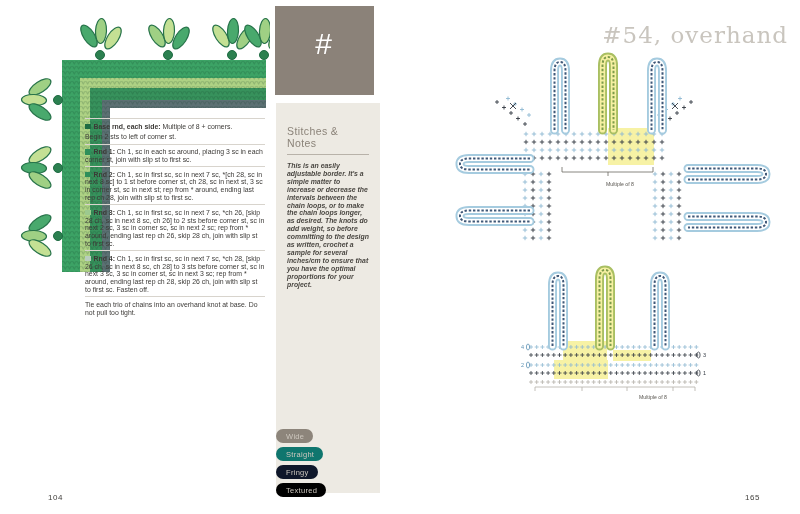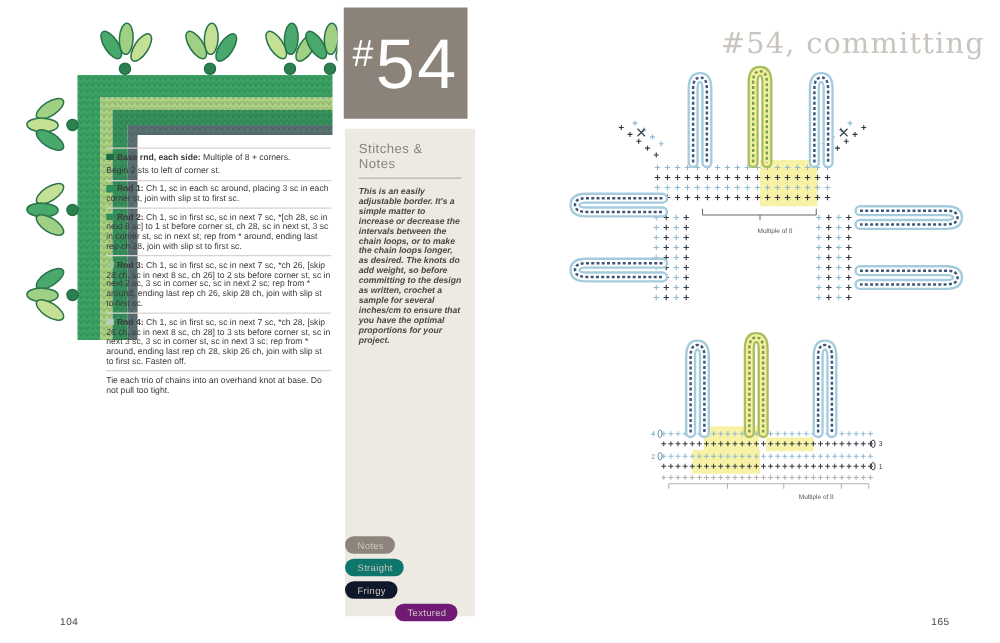--- a/index.html
+++ b/index.html
@@ -24,21 +24,21 @@
   .pagenum.left{left:48px}
   .pagenum.right{left:745px}
 
   
   .numbox{position:absolute;left:275px;top:6px;width:99px;height:89px;color:#fff;
           display:flex;align-items:center;justify-content:center}
   .numbox .hash{font-size:30px;font-weight:300;line-height:1;margin:-14px 2px 0 0}
   .numbox .num{font-size:56px;font-weight:200;line-height:1;letter-spacing:2px}
 
   .panel{position:absolute;left:276px;top:103px;width:104px;height:390px;box-sizing:border-box;
-         padding:10px 11px}
+         padding:22px 11px}
   .ptitle{font-size:10.5px;color:#8b8379;letter-spacing:.4px}
   .prule{border-top:1px solid #b8b2a9;margin:5px 0 7px}
   .pbody{margin:0;font-size:6.9px;line-height:7.9px;font-style:italic;font-weight:600;color:#4a4742}
   .tags{position:absolute;left:0;top:326px}
   .tag{display:table;margin:0 0 4px;padding:2.5px 9px 2.5px 10px;border-radius:8px;
        font-size:7.5px;color:#cdc7be;letter-spacing:.3px}
 
   
   .continued{position:absolute;right:12px;top:22px;font-family:"DejaVu Serif",serif;
              font-size:23px;font-weight:300;color:#c9c5be;letter-spacing:1px}
@@ -120,36 +120,35 @@
     </div>
     <div class="iblock ifoot">
       <p>Tie each trio of chains into an overhand knot at base. Do not pull too tight.</p>
     </div>
   </div>
 
   <div class="pagenum left">104</div>
 
   <div class="numbox" style="background: rgb(139, 130, 121);">
     <span class="hash">#</span>
-    <span class="num">54</span>
   </div>
 
   <div class="panel" style="background: rgb(237, 234, 227);">
     <div class="ptitle">Stitches &amp; Notes</div>
     <div class="prule"></div>
     <p class="pbody">This is an easily adjustable border. It's a simple matter to increase or decrease the intervals between the chain loops, or to make the chain loops longer, as desired. The knots do add weight, so before committing to the design as written, crochet a sample for several inches/cm to ensure that you have the optimal proportions for your project.</p>
     <div class="tags">
-      <div class="tag" style="background: rgb(141, 133, 123);">Notes</div>
+      <div class="tag" style="background: rgb(141, 133, 123);">Wide</div>
       <div class="tag" style="background: #0f766e;">Straight</div>
       <div class="tag" style="background: #0f172a;">Fringy</div>
-      <div class="tag" style="background: #701a75; margin-left: 40px;">Textured</div>
+      <div class="tag" style="background: #000000;">Textured</div>
     </div>
   </div>
 
-  <div class="continued">#54, committing</div>
+  <div class="continued">#54, overhand</div>
 
   <svg id="d1" class="diag1" viewBox="0 0 368 200">
     <g id="d1g">
         <rect x="178" y="78" width="46" height="37" fill="#f7f2a5"></rect>
         <path d="M93.8 84H98.2M96 81.8V86.2M101.8 84H106.2M104 81.8V86.2M109.8 84H114.2M112 81.8V86.2M117.8 84H122.2M120 81.8V86.2M125.8 84H130.2M128 81.8V86.2M133.8 84H138.2M136 81.8V86.2M141.8 84H146.2M144 81.8V86.2M149.8 84H154.2M152 81.8V86.2M157.8 84H162.2M160 81.8V86.2M165.8 84H170.2M168 81.8V86.2M173.8 84H178.2M176 81.8V86.2M181.8 84H186.2M184 81.8V86.2M189.8 84H194.2M192 81.8V86.2M197.8 84H202.2M200 81.8V86.2M205.8 84H210.2M208 81.8V86.2M213.8 84H218.2M216 81.8V86.2M221.8 84H226.2M224 81.8V86.2M229.8 84H234.2M232 81.8V86.2" stroke="#8fb9d2" stroke-width="0.9" fill="none"></path>
         <path d="M92.8 124H97.2M95 121.8V126.2M92.8 132H97.2M95 129.8V134.2M92.8 140H97.2M95 137.8V142.2M92.8 148H97.2M95 145.8V150.2M92.8 156H97.2M95 153.8V158.2M92.8 164H97.2M95 161.8V166.2M92.8 172H97.2M95 169.8V174.2M92.8 180H97.2M95 177.8V182.2M92.8 188H97.2M95 185.8V190.2" stroke="#8fb9d2" stroke-width="0.9" fill="none"></path>
         <path d="M222.8 124H227.2M225 121.8V126.2M222.8 132H227.2M225 129.8V134.2M222.8 140H227.2M225 137.8V142.2M222.8 148H227.2M225 145.8V150.2M222.8 156H227.2M225 153.8V158.2M222.8 164H227.2M225 161.8V166.2M222.8 172H227.2M225 169.8V174.2M222.8 180H227.2M225 177.8V182.2M222.8 188H227.2M225 185.8V190.2" stroke="#8fb9d2" stroke-width="0.9" fill="none"></path>
         <path d="M93.8 92H98.2M96 89.8V94.2M101.8 92H106.2M104 89.8V94.2M109.8 92H114.2M112 89.8V94.2M117.8 92H122.2M120 89.8V94.2M125.8 92H130.2M128 89.8V94.2M133.8 92H138.2M136 89.8V94.2M141.8 92H146.2M144 89.8V94.2M149.8 92H154.2M152 89.8V94.2M157.8 92H162.2M160 89.8V94.2M165.8 92H170.2M168 89.8V94.2M173.8 92H178.2M176 89.8V94.2M181.8 92H186.2M184 89.8V94.2M189.8 92H194.2M192 89.8V94.2M197.8 92H202.2M200 89.8V94.2M205.8 92H210.2M208 89.8V94.2M213.8 92H218.2M216 89.8V94.2M221.8 92H226.2M224 89.8V94.2M229.8 92H234.2M232 89.8V94.2" stroke="#343a43" stroke-width="0.9" fill="none"></path>
         <path d="M100.8 124H105.2M103 121.8V126.2M100.8 132H105.2M103 129.8V134.2M100.8 140H105.2M103 137.8V142.2M100.8 148H105.2M103 145.8V150.2M100.8 156H105.2M103 153.8V158.2M100.8 164H105.2M103 161.8V166.2M100.8 172H105.2M103 169.8V174.2M100.8 180H105.2M103 177.8V182.2M100.8 188H105.2M103 185.8V190.2" stroke="#343a43" stroke-width="0.9" fill="none"></path>
         <path d="M230.8 124H235.2M233 121.8V126.2M230.8 132H235.2M233 129.8V134.2M230.8 140H235.2M233 137.8V142.2M230.8 148H235.2M233 145.8V150.2M230.8 156H235.2M233 153.8V158.2M230.8 164H235.2M233 161.8V166.2M230.8 172H235.2M233 169.8V174.2M230.8 180H235.2M233 177.8V182.2M230.8 188H235.2M233 185.8V190.2" stroke="#343a43" stroke-width="0.9" fill="none"></path>

